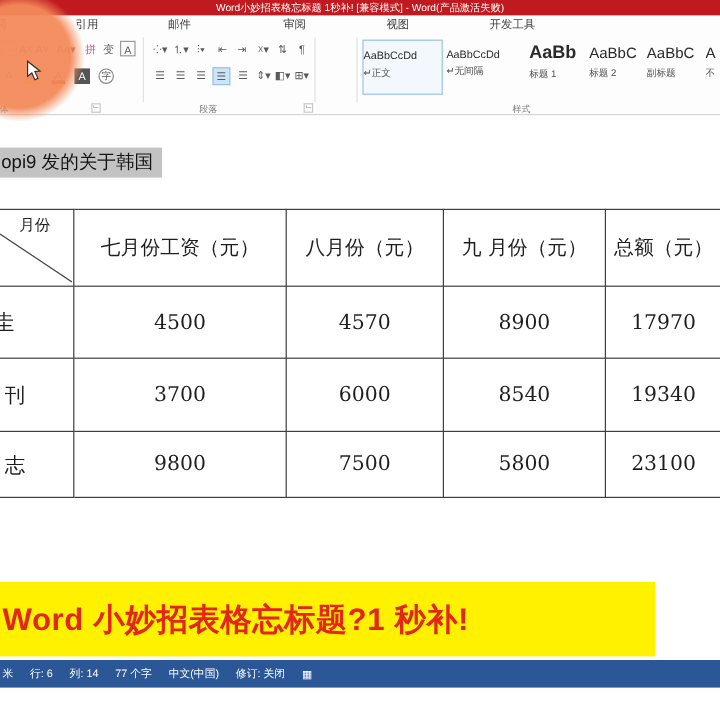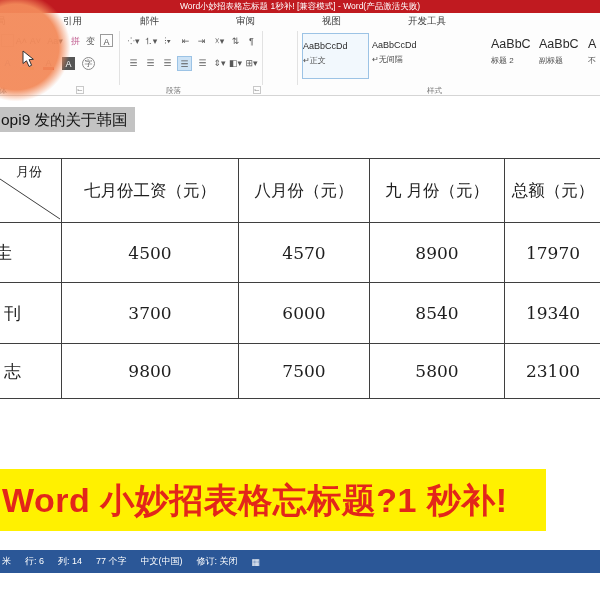--- a/index.html
+++ b/index.html
@@ -56,39 +56,39 @@
   .s1{left:372px; width:66px;} .s2{left:441px; width:47px;} .s3{left:491px; width:45px;}
   .s4{left:539px; width:46px;}
   .s5b{left:588px; width:12px; overflow:hidden;}
 
   
   .clickring { position:absolute; left:-39px; top:-8px; width:110px; height:110px; pointer-events:none;
     background:radial-gradient(circle, rgba(243,138,90,0.95) 55%, rgba(243,138,90,0) 70%); z-index:30; }
   .cursor { position:absolute; left:22px; top:50px; z-index:31; }
 
   
-  .docarea { position:absolute; left:0; top:96px; width:600px; height:454px; background:#fff; }
+  .docarea { position:absolute; left:0; top:112px; width:600px; height:454px; background:#fff; }
   .seltext { position:absolute; left:0; top:11px; height:25px; line-height:25px;
     background:#c3c3c3; color:#141414; font-size:15.5px; padding:0 7px 0 1px; white-space:nowrap; }
 
   .wtable { position:absolute; left:-1px; top:62px; border-collapse:collapse; table-layout:fixed; width:602px; }
   .wtable td { border:1px solid #3f3f3f; font-family:"DejaVu Serif", serif; color:#1e1e1e;
     text-align:center; vertical-align:middle; overflow:hidden; }
   .wtable .hrow td { font-size:16.5px; height:64px; }
   .wtable .drow td { font-size:17px; }
   .r1 td{height:60px;} .r2 td{height:61px;} .r3 td{height:55px;}
   .c0{width:62px;} .c1{width:177px;} .c2{width:131px;} .c3{width:135px;} .c4{width:97px;}
   .cornercell { position:relative;margin-top:36px; }
   .cornercell svg { position:absolute; left:0; top:0; }
   .cornerlabel { position:absolute; left:16px; top:4px; font-size:13px; }
   .rowlabel { display:block; text-align:left; }
   .cut1 { margin-left:-5px; } .cut2 { margin-left:4px; }
 
   .banner { position:absolute; left:0; top:373px; width:546px; height:62px; background:#fff100; }
-  .banner span { display:block; margin-left:2px; font-size:34px; font-weight:bold; color:#e3261a;
+  .banner span { display:block; margin-left:2px; font-size:26px; font-weight:bold; color:#e3261a;
     line-height:62px; white-space:nowrap; letter-spacing:0.5px; }
 
   
   .statusbar { position:absolute; left:0; top:550px; width:600px; height:23px; background:#2b5797;
     color:#fff; font-size:9px; display:flex; align-items:center; }
   .statusbar .sit { margin-right:14px; white-space:nowrap; cursor:default; }
   .sit-first { margin-left:2px; }
   .kbicon { font-size:9px; }
 
   
@@ -172,20 +172,24 @@
     <span class="rbtn p-b prow2 q7">⊞▾</span>
 
     <div class="styleitem s0">
       <span class="prev">AaBbCcDd</span>
       <span class="slab">↵正文</span>
     </div>
     <div class="styleitem s1">
       <span class="prev">AaBbCcDd</span>
       <span class="slab">↵无间隔</span>
     </div>
+    <div class="styleitem s2">
+      <span class="prev big">AaBb</span>
+      <span class="slab">标题 1</span>
+    </div>
     <div class="styleitem s3">
       <span class="prev med">AaBbC</span>
       <span class="slab">标题 2</span>
     </div>
     <div class="styleitem s4">
       <span class="prev med">AaBbC</span>
       <span class="slab">标题</span>
     </div>
     <div class="styleitem s4" style="left:539px">
       <span class="prev med">AaBbC</span>

